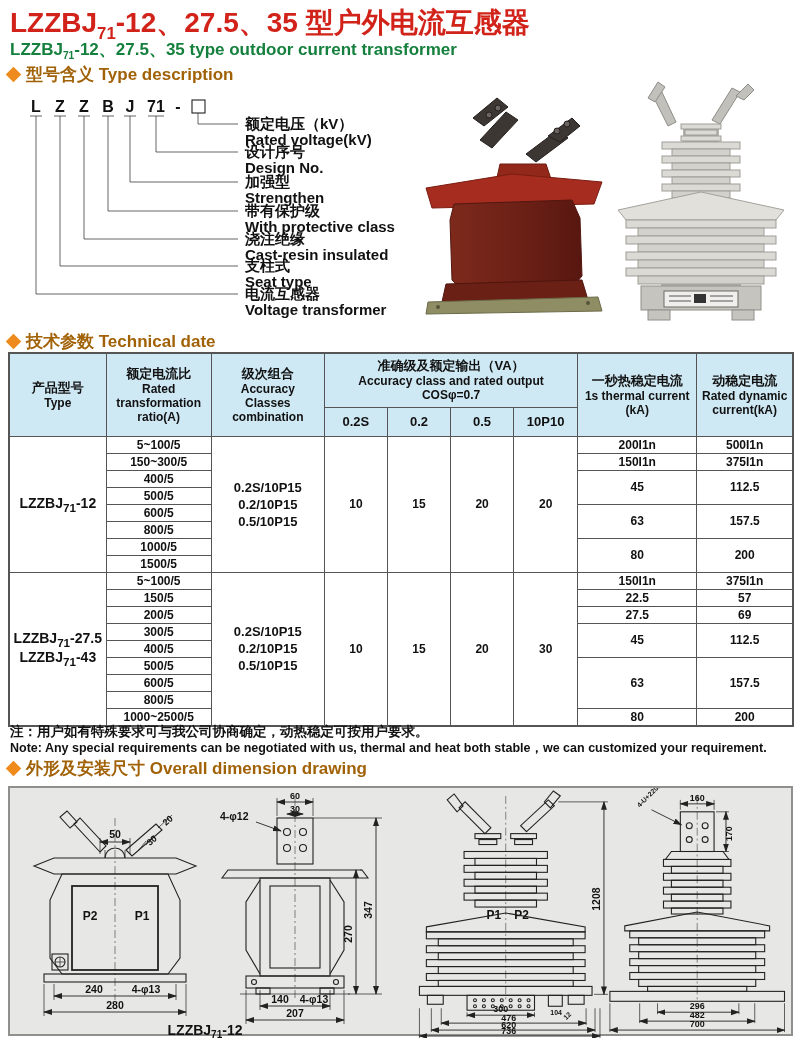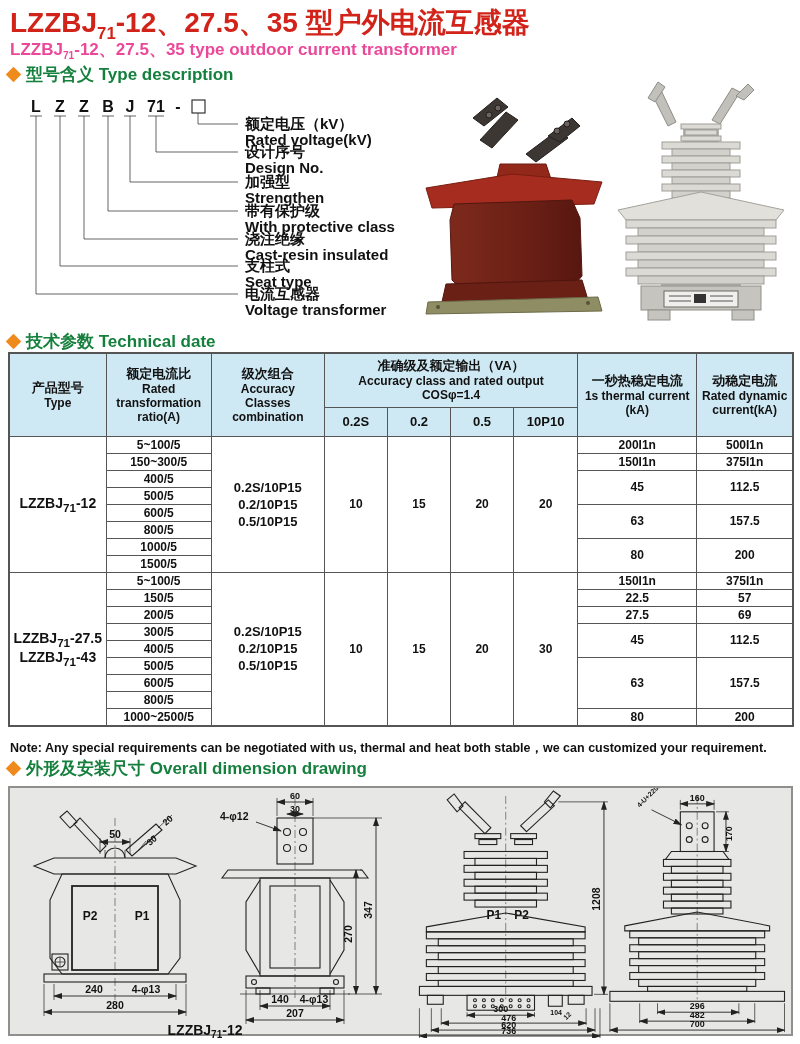--- a/index.html
+++ b/index.html
@@ -1,21 +1,21 @@
 <!DOCTYPE html>
 <html><head>
 <meta charset="utf-8">
 <style>
   html,body{margin:0;padding:0;background:#fff;}
   .page{position:relative;width:800px;height:1044px;background:#fff;overflow:hidden;
         font-family:"Liberation Sans","DejaVu Sans",sans-serif;color:#111;}
   .title{position:absolute;left:10px;top:4px;font-size:28px;font-weight:bold;color:#d2231a;white-space:nowrap;}
   .title sub,.subtitle sub{font-size:60%;}
-  .subtitle{position:absolute;left:10px;top:38px;font-size:17px;font-weight:bold;color:#ec4899;white-space:nowrap;}
-  .sec{position:absolute;left:8px;font-size:17px;font-weight:bold;color:#15803d;white-space:nowrap;}
+  .subtitle{position:absolute;left:10px;top:38px;font-size:17px;font-weight:bold;color:#15803d;white-space:nowrap;}
+  .sec{position:absolute;left:8px;font-size:17px;font-weight:bold;color:#a16207;white-space:nowrap;}
   .sec .diamond{display:inline-block;width:11px;height:11px;background:#ef8a1c;transform:rotate(45deg);margin-right:7px;}
   .sec1{top:63px}.sec2{top:330px}.sec3{top:757px}
   .typecode{position:absolute;left:8px;top:90px;}
   .photo12{position:absolute;left:418px;top:88px;}
   .photo35{position:absolute;left:606px;top:80px;}
   .tblwrap{position:absolute;left:8px;top:352px;}
   table.tech{border-collapse:collapse;table-layout:fixed;width:786px;border:2px solid #555;}
   table.tech th,table.tech td{border:1px solid #555;text-align:center;vertical-align:middle;padding:0;overflow:hidden;}
   table.tech thead th{background:#cfe9f4;font-weight:bold;}
   .hcn{font-size:13px;line-height:16px;text-align:center;}
@@ -198,21 +198,21 @@
             </th>
           <th rowspan="2">
               <div class="hcn">级次组合</div>
               <div class="hen">Accuracy</div>
               <div class="hen">Classes</div>
               <div class="hen">combination</div>
             </th>
           <th colspan="4">
               <div class="hcn">准确级及额定输出（VA）</div>
               <div class="hen">Accuracy class and rated output</div>
-              <div class="hen">COSφ=1.4</div>
+              <div class="hen">COSφ=0.7</div>
             </th>
           <th rowspan="2">
               <div class="hcn">一秒热稳定电流</div>
               <div class="hen">1s thermal current</div>
               <div class="hen">(kA)</div>
             </th>
           <th rowspan="2">
               <div class="hcn">动稳定电流</div>
               <div class="hen">Rated dynamic</div>
               <div class="hen">current(kA)</div>
@@ -321,20 +321,21 @@
           </tr>
         <tr>
           <td class="val">1000~2500/5</td>
           <td class="val">80</td>
           <td class="val">200</td>
         </tr>
       </tbody>
     </table>
   </div>
 
+  <div class="note1">注：用户如有特殊要求可与我公司协商确定，动热稳定可按用户要求。</div>
   <div class="note2">Note: Any special requirements can be negotiated with us, thermal and heat both stable，we can customized your requirement.</div>
 
   <div class="panel">
 
     <svg class="dsvg d1" width="390" height="250" viewBox="0 0 390 250">
       <defs>
         <marker id="ar" markerWidth="9" markerHeight="8" refX="8" refY="3" orient="auto-start-reverse" markerUnits="userSpaceOnUse">
           <path d="M0,0 L9,3 L0,6 Z" fill="#222"></path>
         </marker>
       </defs>

